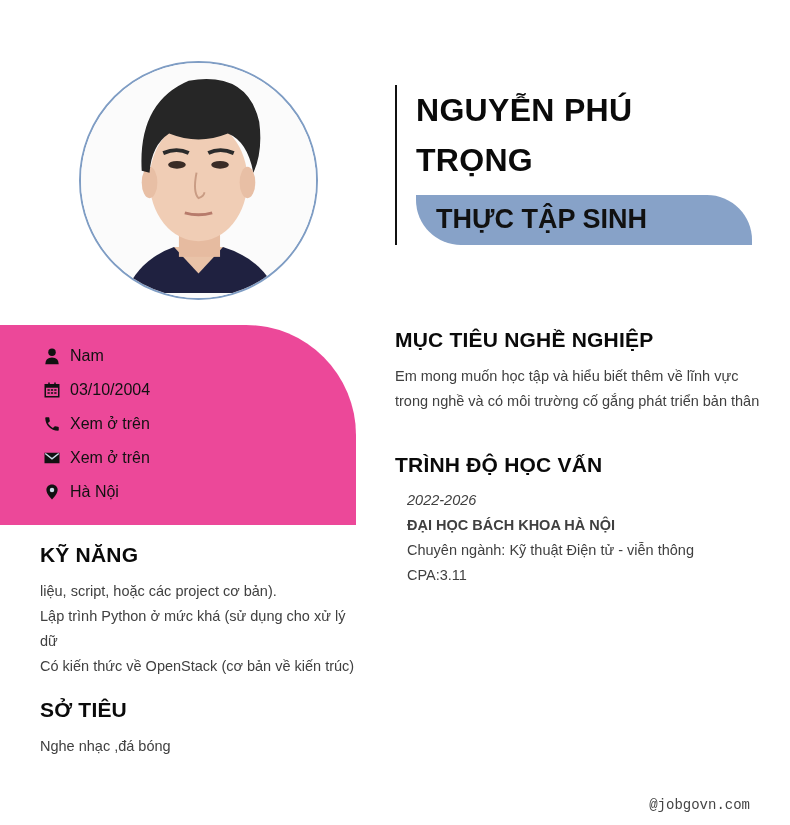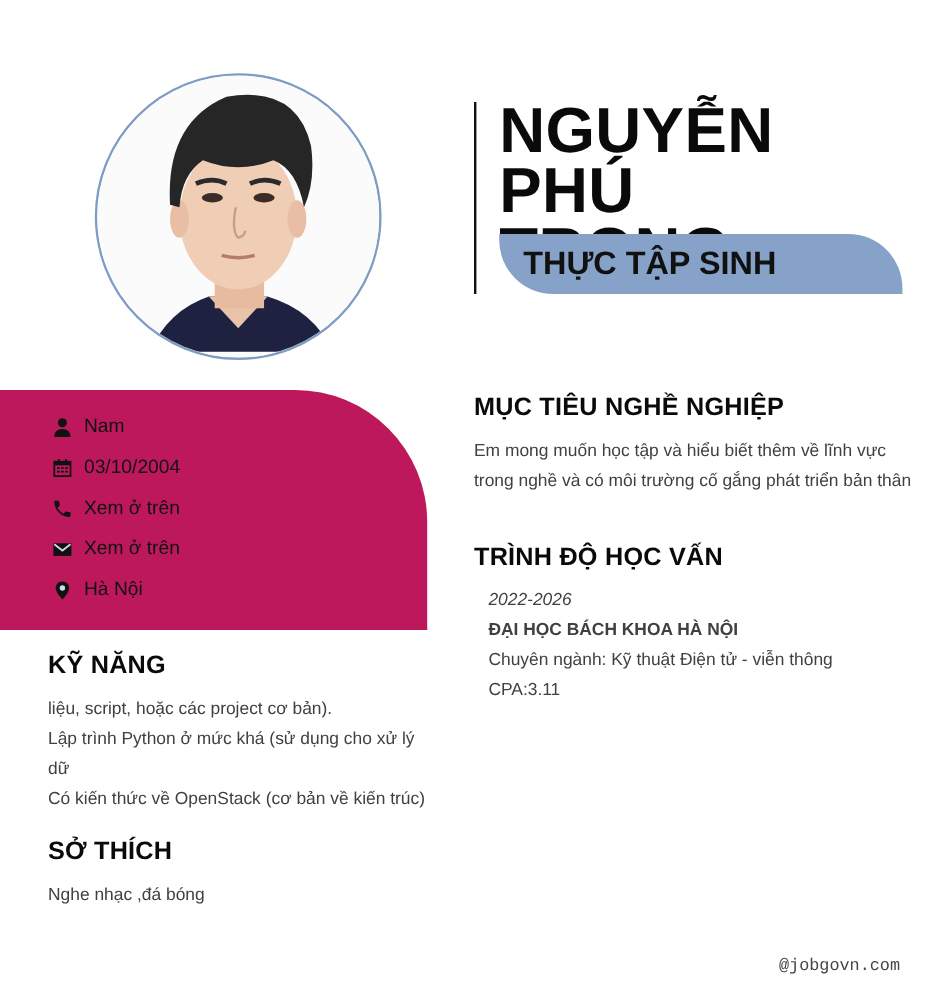--- a/index.html
+++ b/index.html
@@ -10,34 +10,34 @@
     position: absolute; left: 79px; top: 61px; width: 239px; height: 239px;
     border-radius: 50%; border: 2px solid #7f9dc4; background: #fdfdfd; overflow: hidden;
   }
   .photo-wrap svg { width: 100%; height: 100%; display: block; }
 
   .name-block {
     position: absolute; left: 395px; top: 85px; width: 360px; height: 160px;
     border-left: 2px solid #111;
   }
   .name {
-    position: absolute; left: 19px; top: 0px; font-size: 53px; font-weight: 700;
+    position: absolute; left: 19px; top: 0px; font-size: 32px; font-weight: 700;
     line-height: 50px; letter-spacing: 0.3px; color: #0a0a0a;
   }
   .title-band {
     position: absolute; left: 19px; top: 110px; width: 336px; height: 50px;
     background: #87a2c8; border-radius: 0 45px 0 45px;
   }
   .title-text {
     position: absolute; left: 20px; top: 0; line-height: 48px; font-size: 27px; font-weight: 700; color: #111;
   }
 
   .contact-panel {
     position: absolute; left: 0; top: 325px; width: 356px; height: 200px;
-    background: #be185d; border-top-right-radius: 110px;
+    background: #ec4899; border-top-right-radius: 110px;
   }
   .contact-item {
     position: absolute; left: 43px; height: 24px; display: flex; align-items: center;
     font-size: 16px; color: #111;
   }
   .contact-item .ic { width: 18px; height: 18px; margin-right: 9px; display: inline-flex; align-items: center; justify-content: center; }
   .contact-item .ic svg { width: 18px; height: 18px; }
 
   .section-title { position: absolute; font-size: 21px; font-weight: 700; color: #0a0a0a; letter-spacing: 0.2px; }
   .body-text { position: absolute; font-size: 14.5px; line-height: 25px; color: #404040; }
@@ -145,21 +145,21 @@
   </div>
 </div>
 
 <div class="section-title" style="left:40px; top:543px;">KỸ NĂNG</div>
 <div class="body-text" style="left:40px; top:579px; width:320px;">
   <div>liệu, script, hoặc các project cơ bản).</div>
   <div>Lập trình Python ở mức khá (sử dụng cho xử lý dữ</div>
   <div>Có kiến thức về OpenStack (cơ bản về kiến trúc)</div>
 </div>
 
-<div class="section-title" style="left:40px; top:698px;">SỞ THÍCH</div>
+<div class="section-title" style="left:40px; top:698px;">SỞ TIÊU</div>
 <div class="body-text" style="left:40px; top:734px;">Nghe nhạc ,đá bóng</div>
 
 <div class="section-title" style="left:395px; top:328px;">MỤC TIÊU NGHỀ NGHIỆP</div>
 <div class="body-text" style="left:395px; top:364px; width:370px;">
   <div>Em mong muốn học tập và hiểu biết thêm về lĩnh vực</div>
   <div>trong nghề và có môi trường cố gắng phát triển bản thân</div>
 </div>
 
 <div class="section-title" style="left:395px; top:453px;">TRÌNH ĐỘ HỌC VẤN</div>
 <div class="body-text" style="left:395px; top:488px; width:370px;margin-left:12px;">

